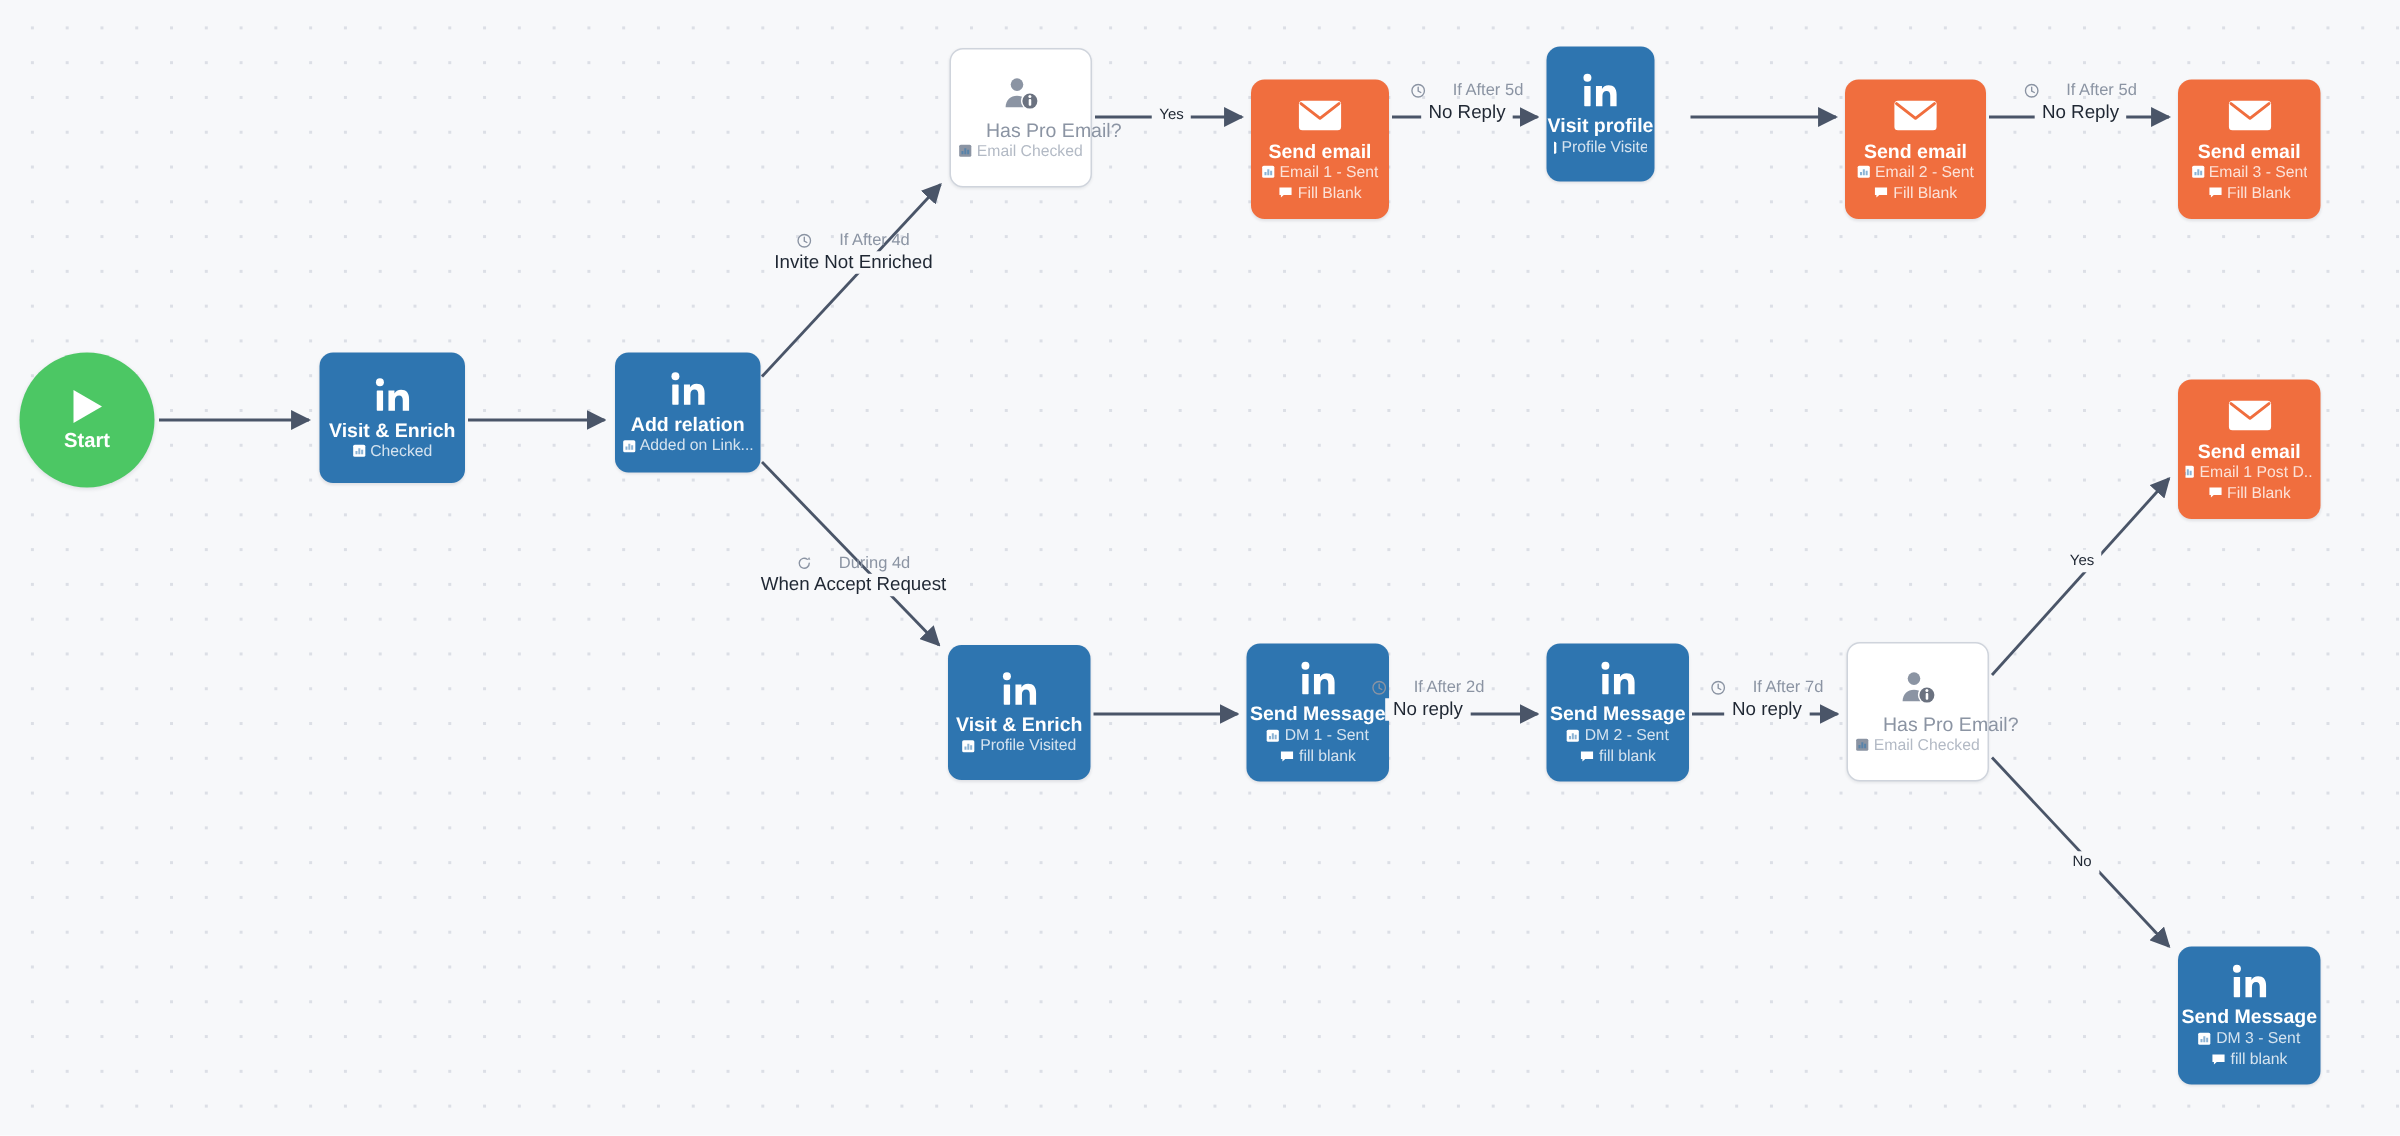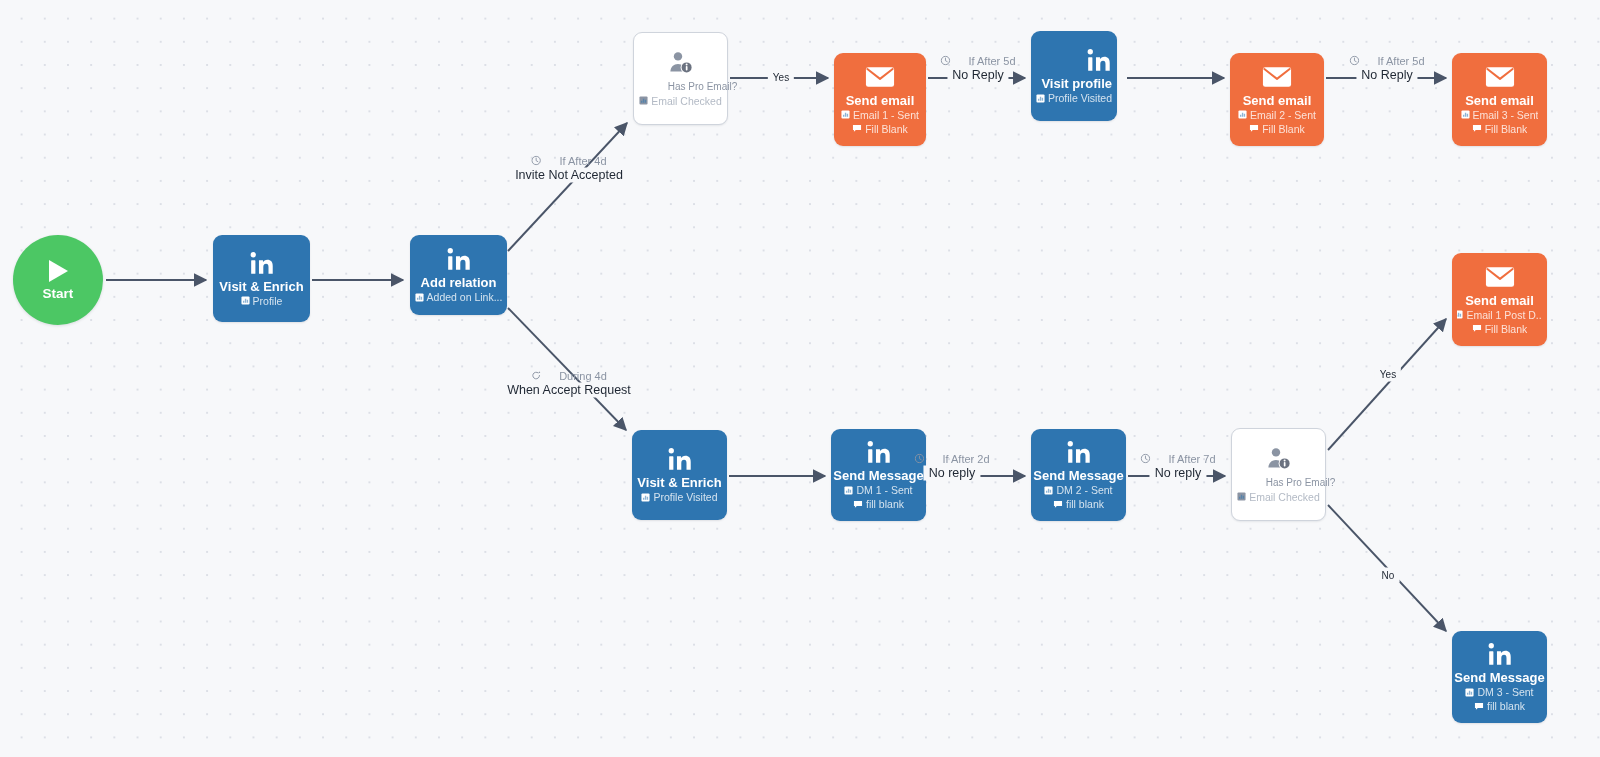--- a/index.html
+++ b/index.html
@@ -43,21 +43,21 @@
     display: flex; align-items: center; justify-content: center;
     margin-bottom: 1px;
   }
   .node-title {
     font-size: 13px;
     font-weight: bold;
     color: #ffffff;
     line-height: 15px;
     white-space: nowrap;
   }
-  .node.white .node-title { color: #8b94a3; font-weight: normal; font-size: 10px; margin-left: 44px; }
+  .node.white .node-title { color: #8b94a3; font-weight: normal; font-size: 13px; margin-left: 44px; }
 
   .node-sub {
     font-size: 10.5px;
     line-height: 14px;
     color: rgba(255,255,255,.80);
     white-space: nowrap;
     display: flex; align-items: center; gap: 3px;
     justify-content: center;
     max-width: 100%;
     overflow: hidden;
@@ -148,21 +148,21 @@
         </div>
         <div class="node-title">Visit &amp; Enrich</div>
         <div class="node-sub">
           <span class="badge-ico">
             <svg width="9" height="9" viewBox="0 0 10 10" aria-hidden="true">
               <rect x="0.5" y="0.5" width="9" height="9" rx="1.2" fill="#ffffff"></rect>
               <rect x="2" y="4.3" width="1.6" height="3.7" fill="#F06E3E" opacity=".0"></rect>
               <path d="M2.2 7.6V5.2h1.5v2.4zm2.1 0V3.1h1.5v4.5zm2.1 0V4.2h1.5v3.4z" fill="#2E75B0" opacity=".55"></path>
             </svg>
           </span>
-          <span>Profile</span>
+          <span>Checked</span>
         </div>
       </div>
       <div class="node blue" style="left: 410px; top: 235px; width: 97px; height: 80px;">
         <div class="node-icon">
           <svg width="26" height="26" viewBox="0 0 24 24" aria-hidden="true">
             <rect x="2" y="9.5" width="3.9" height="12.5" rx="0.4" fill="#ffffff"></rect>
             <circle cx="3.95" cy="4.4" r="2.45" fill="#ffffff"></circle>
             <path d="M9.2 9.5h3.7v1.9c.7-1.3 2.1-2.3 4.1-2.3 3.2 0 4.9 2 4.9 5.6V22h-3.9v-6.4c0-1.9-.7-3-2.3-3-1.5 0-2.5 1-2.5 3V22H9.2z" fill="#ffffff"></path>
           </svg>
         </div>
@@ -221,21 +221,21 @@
         </div>
         <div class="node-sub">
           <span class="badge-ico">
             <svg width="10" height="9" viewBox="0 0 11 10" aria-hidden="true">
               <path d="M1 1.2h9v5.4H4.2L2.1 8.6V6.6H1z" fill="#ffffff"></path>
             </svg>
           </span>
           <span>Fill Blank</span>
         </div>
       </div>
-      <div class="node blue" style="left: 1031px; top: 31px; width: 86px; height: 90px; align-items: flex-end;">
+      <div class="node blue" style="left: 1031px; top: 31px; width: 72px; height: 90px;">
         <div class="node-icon">
           <svg width="26" height="26" viewBox="0 0 24 24" aria-hidden="true">
             <rect x="2" y="9.5" width="3.9" height="12.5" rx="0.4" fill="#ffffff"></rect>
             <circle cx="3.95" cy="4.4" r="2.45" fill="#ffffff"></circle>
             <path d="M9.2 9.5h3.7v1.9c.7-1.3 2.1-2.3 4.1-2.3 3.2 0 4.9 2 4.9 5.6V22h-3.9v-6.4c0-1.9-.7-3-2.3-3-1.5 0-2.5 1-2.5 3V22H9.2z" fill="#ffffff"></path>
           </svg>
         </div>
         <div class="node-title">Visit profile</div>
         <div class="node-sub">
           <span class="badge-ico">
@@ -461,21 +461,21 @@
       <div class="elabel" style="left: 569px; top: 168px;">
         <div class="cond">
           <span style="display: inline-flex;">
             <svg width="10" height="10" viewBox="0 0 12 12" aria-hidden="true">
               <circle cx="6" cy="6" r="5" fill="none" stroke="#8b94a3" stroke-width="1.1"></circle>
               <path d="M6 3.1V6.2L8.1 7.4" fill="none" stroke="#8b94a3" stroke-width="1.1" stroke-linecap="round"></path>
             </svg>
           </span>
           <span>If After 4d</span>
         </div>
-        <div class="main">Invite Not Accepted</div>
+        <div class="main">Invite Not Enriched</div>
       </div>
       <div class="elabel" style="left: 569px; top: 383px;">
         <div class="cond">
           <span style="display: inline-flex;">
             <svg width="10" height="10" viewBox="0 0 12 12" aria-hidden="true">
               <path d="M10 6a4 4 0 1 1-1.6-3.2" fill="none" stroke="#8b94a3" stroke-width="1.15" stroke-linecap="round"></path>
               <path d="M9.9 0.9 L8.7 3.0 L10.9 3.1 Z" fill="#8b94a3"></path>
             </svg>
           </span>
           <span>During 4d</span>

